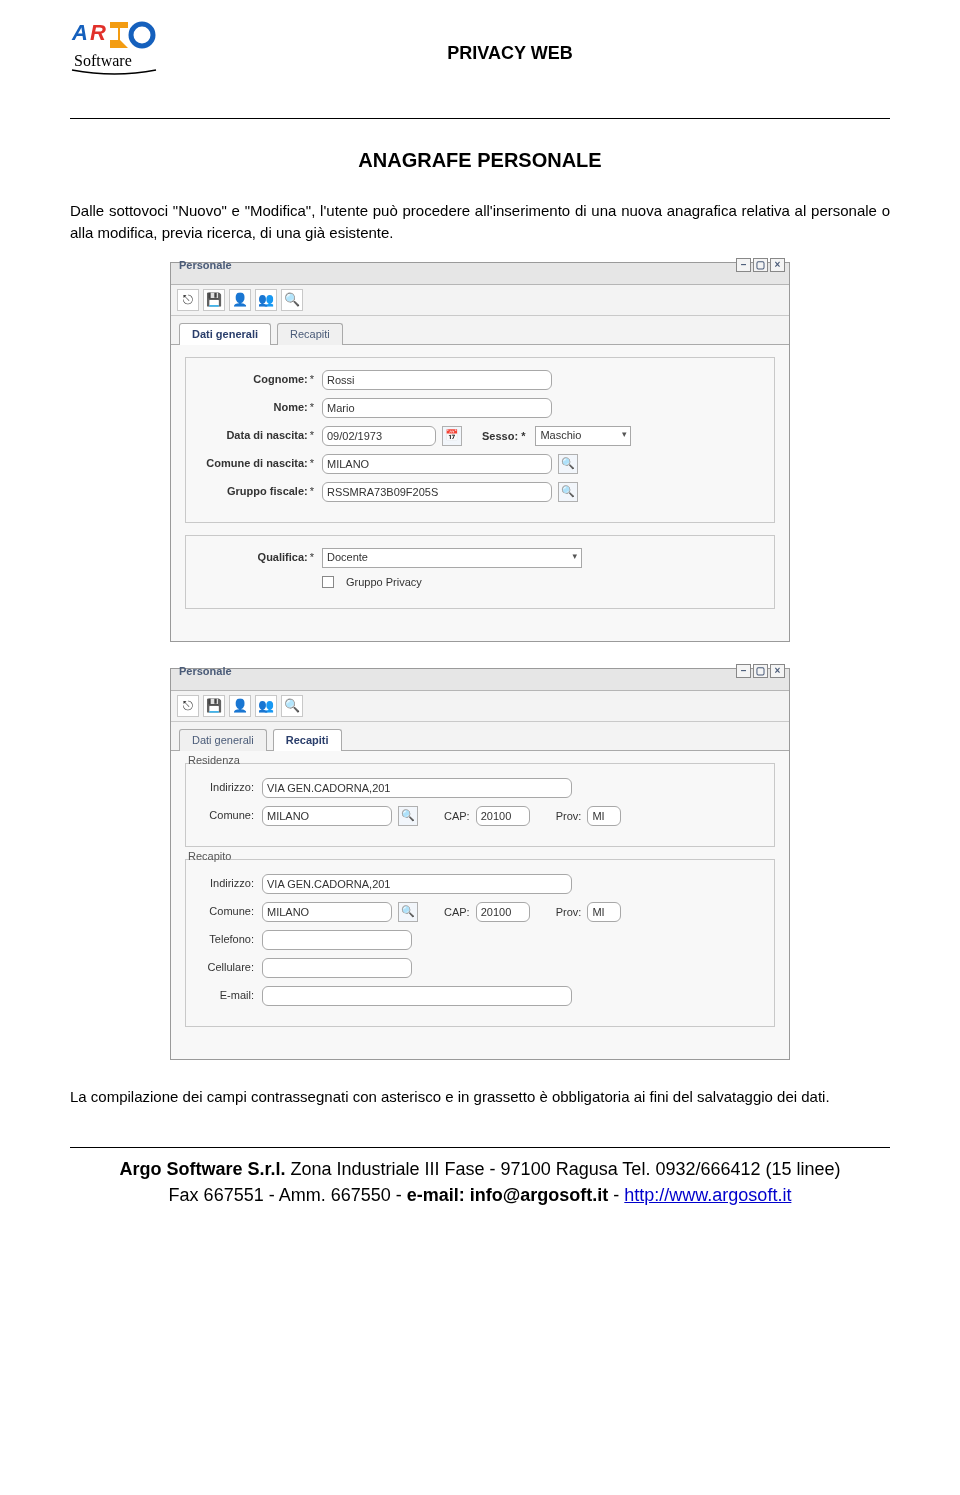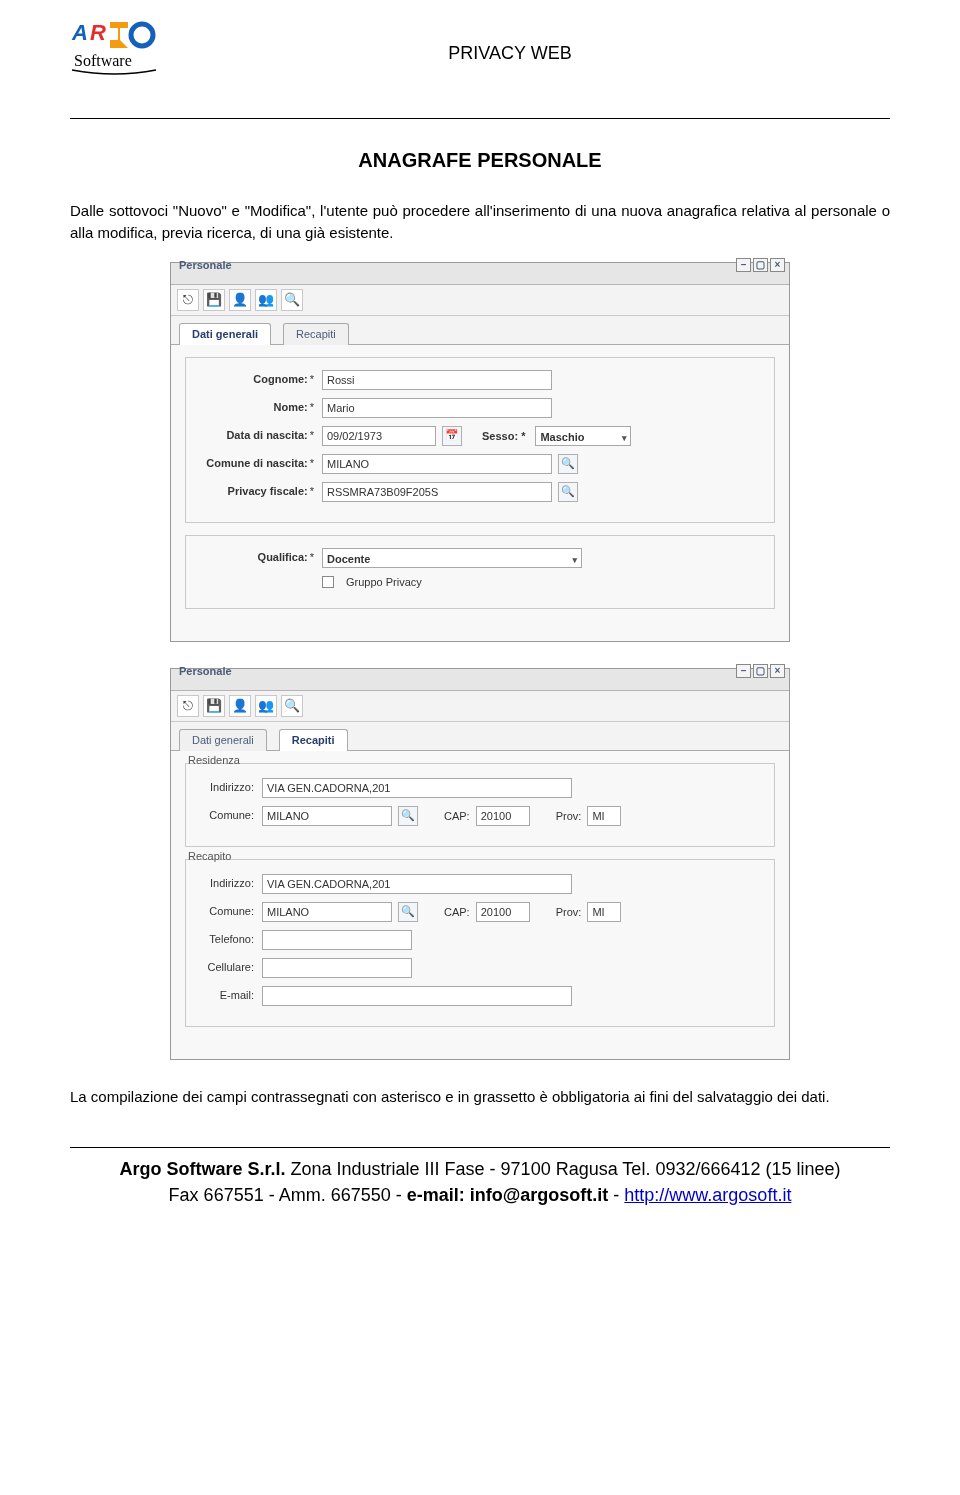--- a/index.html
+++ b/index.html
@@ -23,21 +23,21 @@
   .logo {
     width: 90px;
     height: 70px;
     position: relative;
     flex-shrink: 0;
   }
   .logo svg { width: 100%; height: 100%; }
   .page-title {
     flex: 1;
     text-align: center;
-    font-weight: normal;
+    font-weight: bold;
     font-size: 18px;
     font-family: Arial, sans-serif;
     margin-left: -50px;
   }
   .hr-top { border: none; border-top: 1.5px solid #000; margin: 0 0 30px 0; }
   .h2 {
     text-align: center;
     font-family: Arial, sans-serif;
     font-weight: bold;
     font-size: 20px;
@@ -91,21 +91,21 @@
   .toolbar .tb {
     width: 22px; height: 22px;
     border: 1px solid #c8c8c8;
     background: #fff;
     display: flex; align-items: center; justify-content: center;
     font-size: 13px;
     cursor: pointer;
   }
   .tabs {
     display: flex;
-    gap: 12px;
+    gap: 6px;
     padding: 6px 8px 0 8px;
     background: #f3f3f3;
     border-bottom: 1px solid #aaa;
   }
   .tab {
     padding: 4px 12px 5px 12px;
     border: 1px solid #aaa;
     border-bottom: none;
     background: #f0f0f0;
     color: #4a5b78;
@@ -157,25 +157,25 @@
   .lbl.req { font-weight: bold; }
   .star { margin-left: 2px; font-weight: normal; }
   .txt, .sel {
     border: 1px solid #a8a8a8;
     background: #fff;
     height: 20px;
     padding: 2px 4px;
     font: 11px Tahoma, Verdana, sans-serif;
     color: #333;
   }
-  .txt { width: 230px; }
+  .txt { width: 230px; border-radius: 6px; }
   .txt.sm { width: 114px; }
   .txt.xs { width: 54px; }
   .txt.xxs { width: 34px; }
-  .sel { width: 96px; display: flex; align-items: flex-end; justify-content: space-between; font-weight: bold; }
+  .sel { width: 96px; display: flex; align-items: flex-start; justify-content: space-between; }
   .sel.wide { width: 260px; }
   .sel .caret { font-size: 9px; color: #555; }
   .iconbtn {
     width: 20px; height: 20px;
     border: 1px solid #b0b0b0;
     background: #f2f6fb;
     display: flex; align-items: center; justify-content: center;
     cursor: pointer;
     font-size: 11px;
   }
@@ -259,21 +259,21 @@
               <span>Maschio</span>
               <span class="caret">▾</span>
             </div>
         </div>
         <div class="row">
           <div class="lbl req"><span>Comune di nascita:</span><span class="star">*</span></div>
           <input class="txt" value="MILANO" style="">
           <div class="iconbtn">🔍</div>
         </div>
         <div class="row">
-          <div class="lbl req"><span>Privacy fiscale:</span><span class="star">*</span></div>
+          <div class="lbl req"><span>Gruppo fiscale:</span><span class="star">*</span></div>
           <input class="txt" value="RSSMRA73B09F205S" style="">
           <div class="iconbtn">🔍</div>
         </div>
       </div>
       <div class="fieldset">
         <div class="row">
           <div class="lbl req"><span>Qualifica:</span><span class="star">*</span></div>
           <div class="sel wide">
               <span>Docente</span>
               <span class="caret">▾</span>

